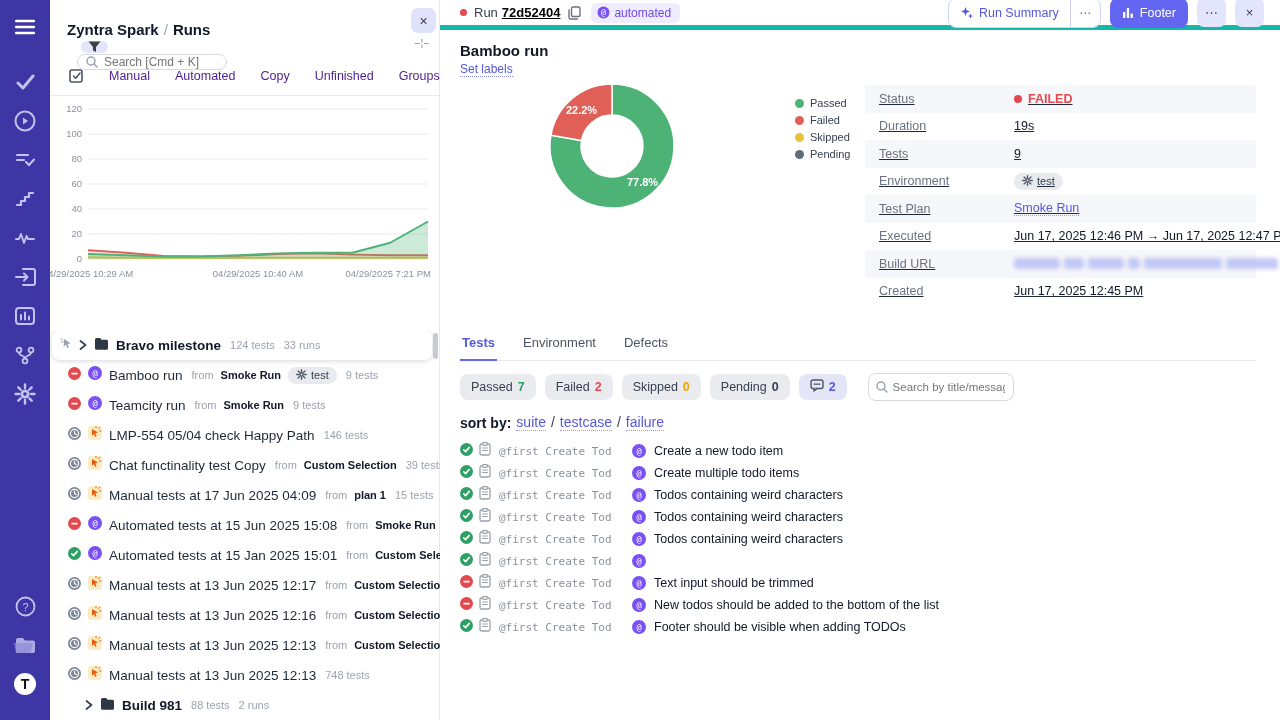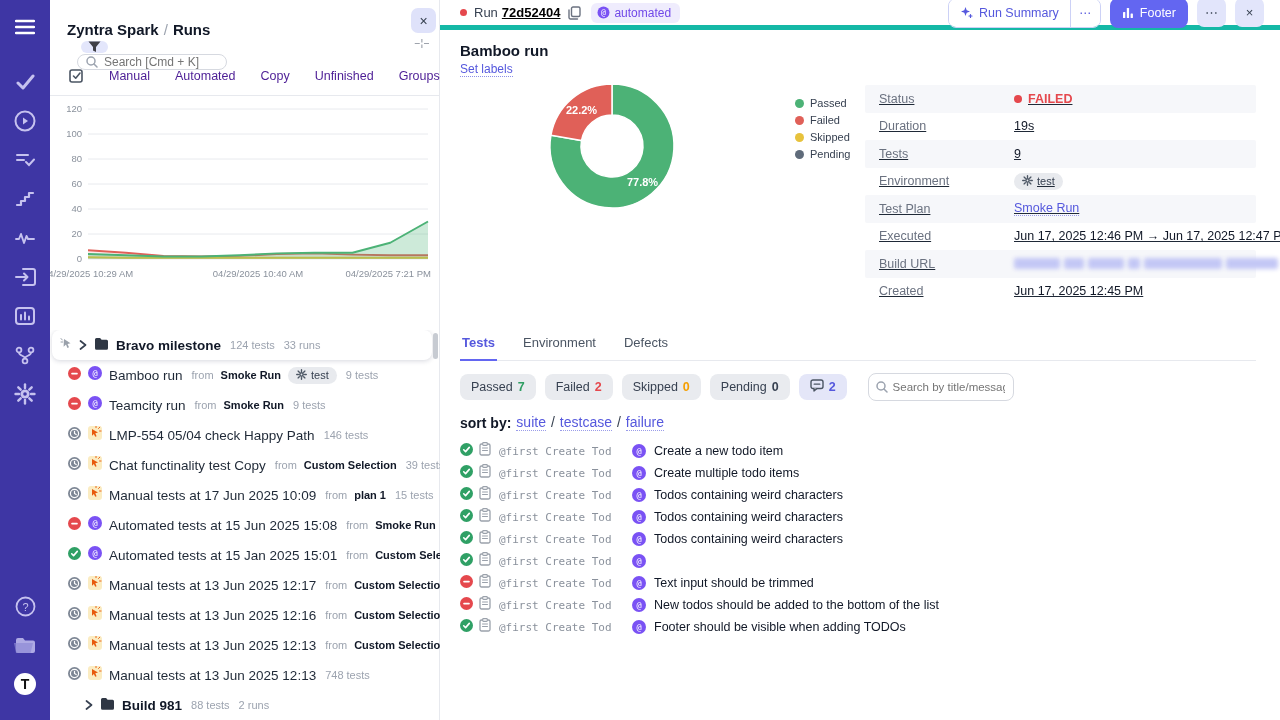--- a/index.html
+++ b/index.html
@@ -356,21 +356,21 @@
         <span><svg width="13" height="13" viewBox="0 0 14 14">
             <circle cx="7" cy="7" r="7" fill="#7d8694"></circle>
             <circle cx="7" cy="7" r="4.4" fill="none" stroke="#fff" stroke-width="1.3"></circle>
             <path d="M7 4.6V7l1.8 1.2" stroke="#fff" stroke-width="1.3" fill="none" stroke-linecap="round"></path>
           </svg></span>
         <span><svg width="14" height="14" viewBox="0 0 14 14">
             <rect width="14" height="14" rx="3" fill="#fbecc2"></rect>
             <path d="M4 3l6 3.6-2.7.7 1.3 2.9-1.4.6-1.3-2.9L4 9.7z" fill="#e8590c"></path>
             <path d="M10.5 2.5l1.3-1.3M11.5 5h1.6M8 1.7V.4" stroke="#e8590c" stroke-width="0.9" stroke-linecap="round"></path>
           </svg></span>
-        <span class="run-title">Manual tests at 17 Jun 2025 10:09</span>
+        <span class="run-title">Manual tests at 17 Jun 2025 04:09</span>
         <span class="run-from">from</span>
         <span class="run-plan">plan 1</span>
         <span class="run-count">15 tests</span>
       </div>
       <div class="run-row">
         <span><svg width="13" height="13" viewBox="0 0 14 14">
             <circle cx="7" cy="7" r="7" fill="#e5484d"></circle>
             <rect x="3.4" y="6.1" width="7.2" height="1.9" rx="0.95" fill="#fff"></rect>
           </svg></span>
         <span><svg width="14" height="14" viewBox="0 0 14 14">

